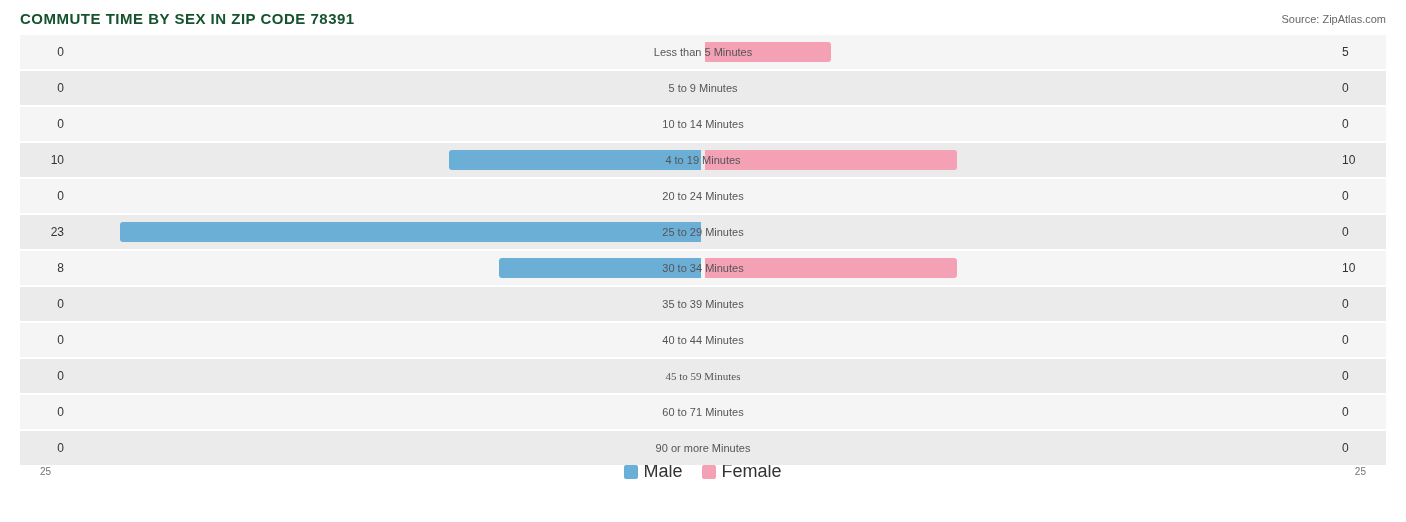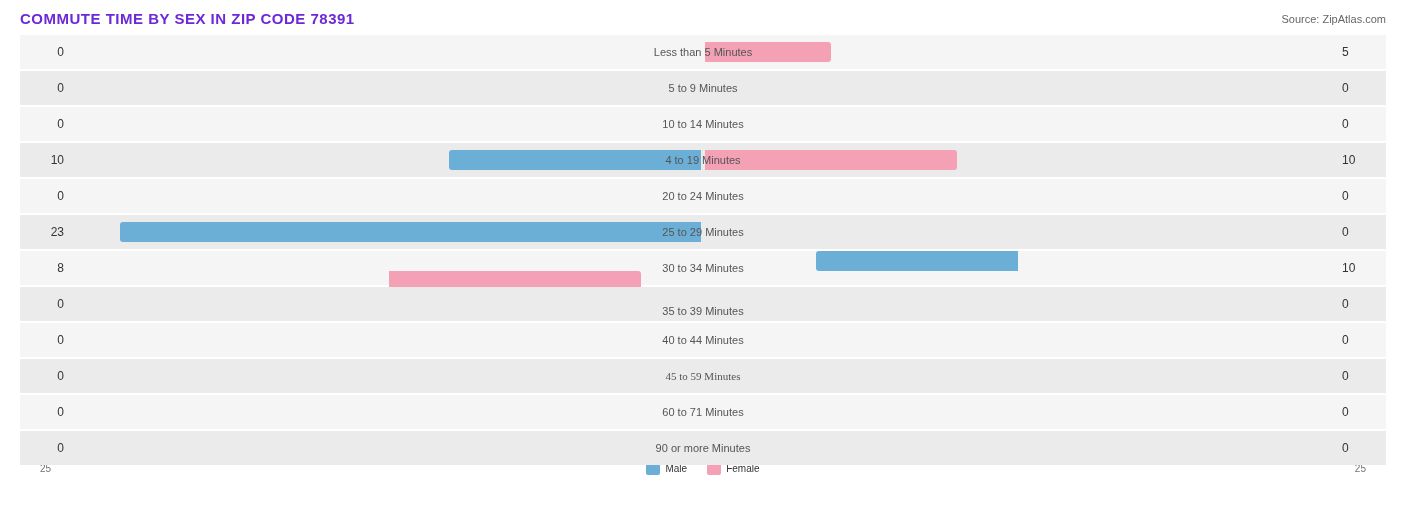--- a/index.html
+++ b/index.html
@@ -20,21 +20,21 @@
     }
     .title-row {
       display: flex;
       justify-content: space-between;
       align-items: center;
       margin-bottom: 8px;
     }
     .chart-title {
       font-size: 15px;
       font-weight: bold;
-      color: #6d28d9;
+      color: #14532d;
       text-transform: uppercase;
       letter-spacing: 0.5px;
     }
     .source-text {
       font-size: 11px;
       color: #666;
     }
     .chart-area {
       position: relative;
       width: 100%;
@@ -129,21 +129,21 @@
     }
     .legend-center {
       display: flex;
       gap: 20px;
       align-items: center;
     }
     .legend-item {
       display: flex;
       align-items: center;
       gap: 5px;
-      font-size: 10px;
+      font-size: 18px;
       color: #333;
     }
     .legend-box {
       width: 14px;
       height: 14px;
       border-radius: 2px;
     }
   </style>
 </head>
 <body>
@@ -228,38 +228,38 @@
           </div>
           <div class="label-center" style="left: 50%; top: 50%; transform: translate(-50%, -50%); position: absolute;">25 to 29 Minutes</div>
           <div class="right-bar-wrap">
             <div class="bar-female" style="width: 0%;"></div>
           </div>
         </div>
         <div class="right-value">0</div>
       </div>
       <div class="row">
         <div class="left-value">8</div>
-        <div class="bars-container" style="position: relative; flex-direction: column;">
+        <div class="bars-container" style="position: relative;">
           <div class="left-bar-wrap">
             <div class="bar-male" style="width: 32%;"></div>
           </div>
           <div class="label-center" style="left: 50%; top: 50%; transform: translate(-50%, -50%); position: absolute;">30 to 34 Minutes</div>
           <div class="right-bar-wrap">
             <div class="bar-female" style="width: 40%;"></div>
           </div>
         </div>
         <div class="right-value">10</div>
       </div>
       <div class="row">
         <div class="left-value">0</div>
         <div class="bars-container" style="position: relative;">
           <div class="left-bar-wrap">
             <div class="bar-male" style="width: 0%;"></div>
           </div>
-          <div class="label-center" style="left: 50%; top: 50%; transform: translate(-50%, -50%); position: absolute; margin-top: 7px;">35 to 39 Minutes</div>
+          <div class="label-center" style="left: 50%; top: 50%; transform: translate(-50%, -50%); position: absolute;">35 to 39 Minutes</div>
           <div class="right-bar-wrap">
             <div class="bar-female" style="width: 0%;"></div>
           </div>
         </div>
         <div class="right-value">0</div>
       </div>
       <div class="row">
         <div class="left-value">0</div>
         <div class="bars-container" style="position: relative;">
           <div class="left-bar-wrap">

